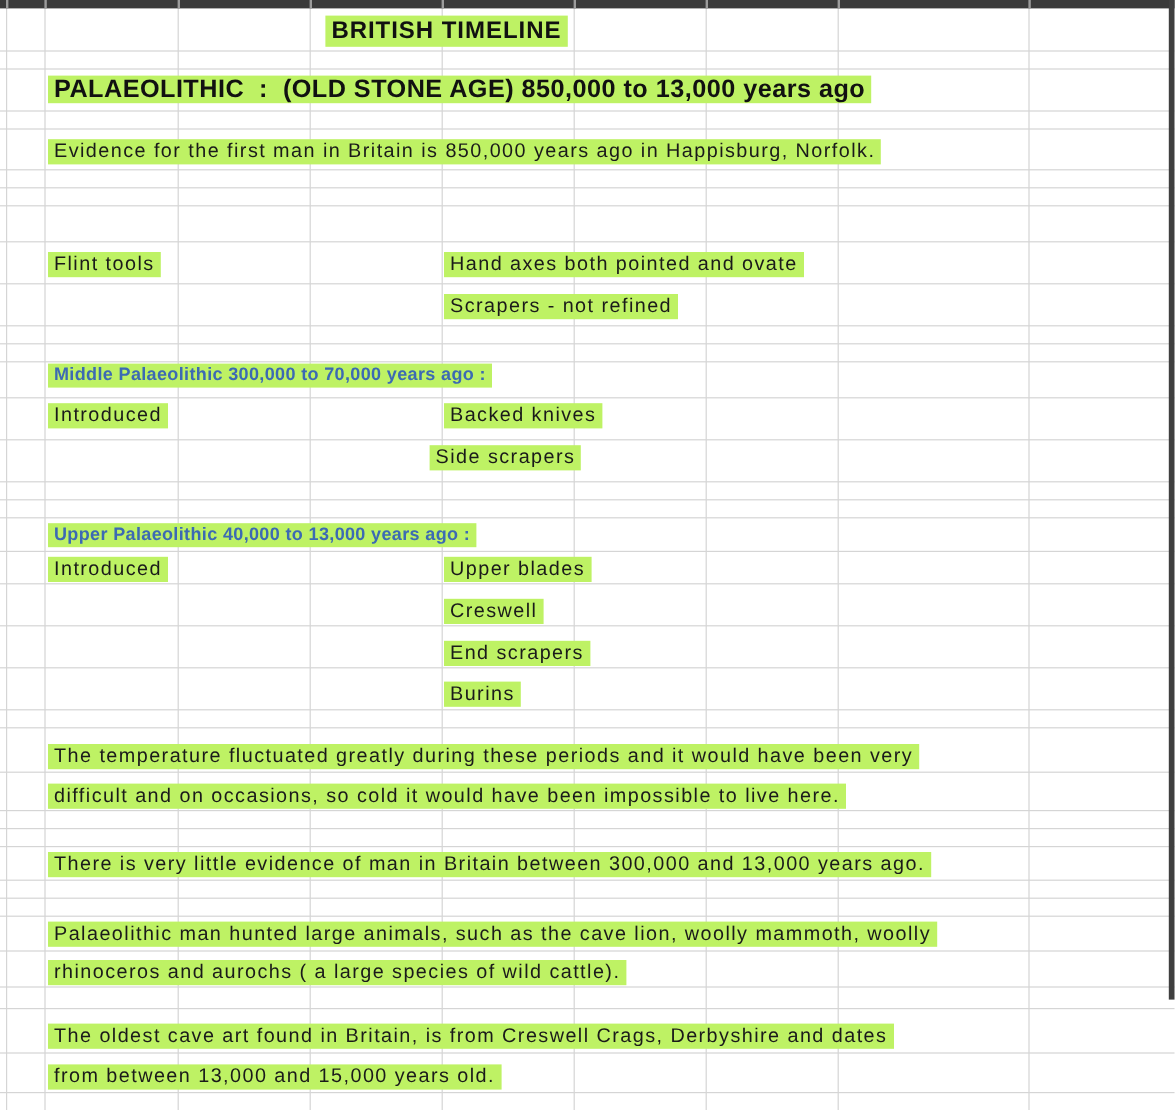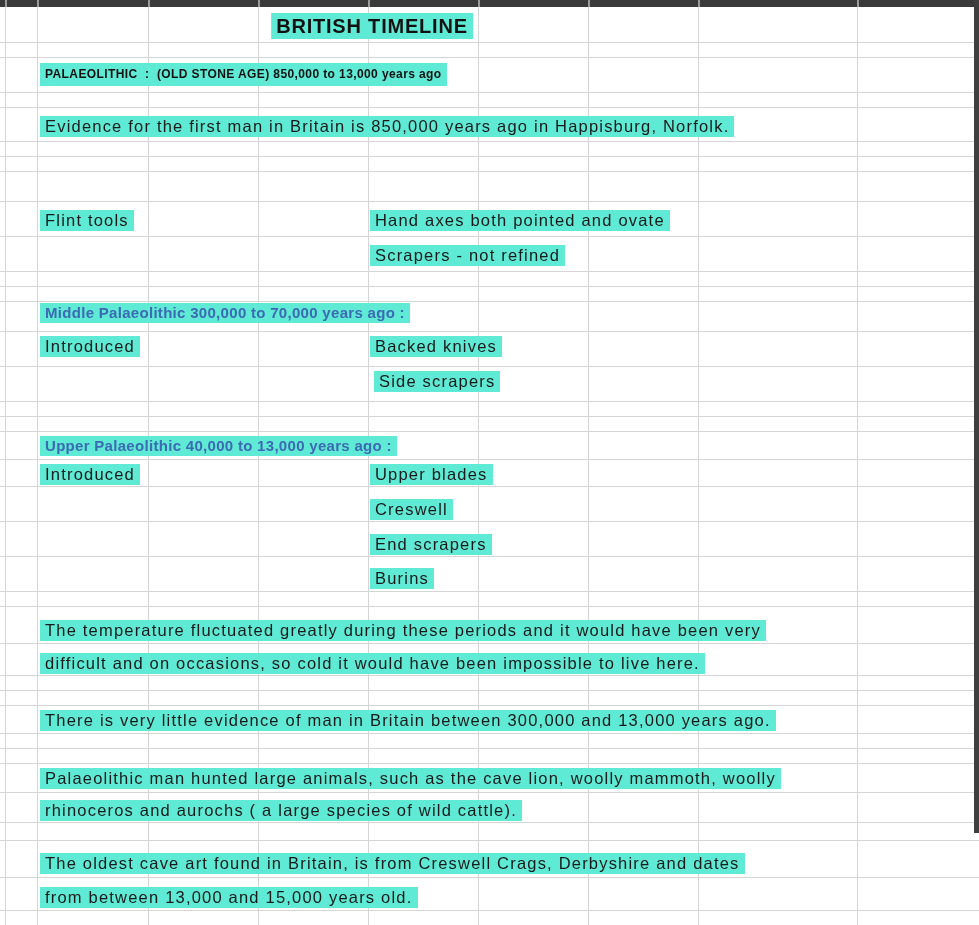--- a/index.html
+++ b/index.html
@@ -7,27 +7,27 @@
     position:relative; width:979px; height:925px; overflow:hidden;
     background:#ffffff;
     font-family:"Liberation Sans", sans-serif;
   }
   .gridline-v { position:absolute; width:1px; top:7px; bottom:0; background:#d5d5d5; z-index:1; }
   .gridline-h { position:absolute; height:1px; left:0; width:979px; background:#d5d5d5; z-index:1; }
   .top-bar { position:absolute; left:0; top:0; width:979px; height:7px; background:#3a3a3a; z-index:4; }
   .notch { position:absolute; top:0; width:2px; height:7px; background:#9b9b9b; }
   .scroll-strip { position:absolute; right:0; top:0; width:5px; height:833px; background:#3f3f3f; z-index:4; }
   .cell-text {
-    position:absolute; white-space:pre; background:#5eead4;
+    position:absolute; white-space:pre; background:#bef264;
     padding:0 5px; z-index:2;text-align:center;
   }
   .t-body { font-size:16.5px; letter-spacing:1.2px; color:#1a1a1a; line-height:21px; }
   .t-blue { font-size:15px; font-weight:bold; letter-spacing:0.3px; color:#3c6ab3; line-height:20px; }
   .t-h1   { font-size:20px; font-weight:bold; letter-spacing:0.8px; color:#111111; line-height:26px; }
-  .t-h2   { font-size:12px; font-weight:bold; letter-spacing:0.4px; color:#111111; line-height:23px; }
+  .t-h2   { font-size:21px; font-weight:bold; letter-spacing:0.4px; color:#111111; line-height:23px; }
   .centered { transform:translateX(-50%); }
 </style>
 </head>
 <body>
 
 <div id="stage">
 
   <div id="grid-layer">
       <div class="gridline-v" style="left: 5px;"></div>
       <div class="gridline-v" style="left: 37px;"></div>
@@ -94,21 +94,21 @@
 
   <div class="cell-text t-body" style="left:40px; top:116px;">Evidence for the first man in Britain is 850,000 years ago in Happisburg, Norfolk.</div>
 
   <div class="cell-text t-body" style="left:40px; top:210px;">Flint tools</div>
   <div class="cell-text t-body" style="left:370px; top:210px;">Hand axes both pointed and ovate</div>
   <div class="cell-text t-body" style="left:370px; top:245px;">Scrapers - not refined</div>
 
   <div class="cell-text t-blue" style="left:40px; top:303px;">Middle Palaeolithic 300,000 to 70,000 years ago :</div>
   <div class="cell-text t-body" style="left:40px; top:336px;">Introduced</div>
   <div class="cell-text t-body" style="left:370px; top:336px;">Backed knives</div>
-  <div class="cell-text t-body" style="left:374px; top:371px;">Side scrapers</div>
+  <div class="cell-text t-body" style="left:358px; top:371px;">Side scrapers</div>
 
   <div class="cell-text t-blue" style="left:40px; top:436px;">Upper Palaeolithic 40,000 to 13,000 years ago :</div>
   <div class="cell-text t-body" style="left:40px; top:464px;">Introduced</div>
   <div class="cell-text t-body" style="left:370px; top:464px;">Upper blades</div>
   <div class="cell-text t-body" style="left:370px; top:499px;">Creswell</div>
   <div class="cell-text t-body" style="left:370px; top:534px;">End scrapers</div>
   <div class="cell-text t-body" style="left:370px; top:568px;">Burins</div>
 
   <div class="cell-text t-body" style="left:40px; top:653px;">difficult and on occasions, so cold it would have been impossible to live here.</div>
   <div class="cell-text t-body" style="left:40px; top:620px;">The temperature fluctuated greatly during these periods and it would have been very</div>

